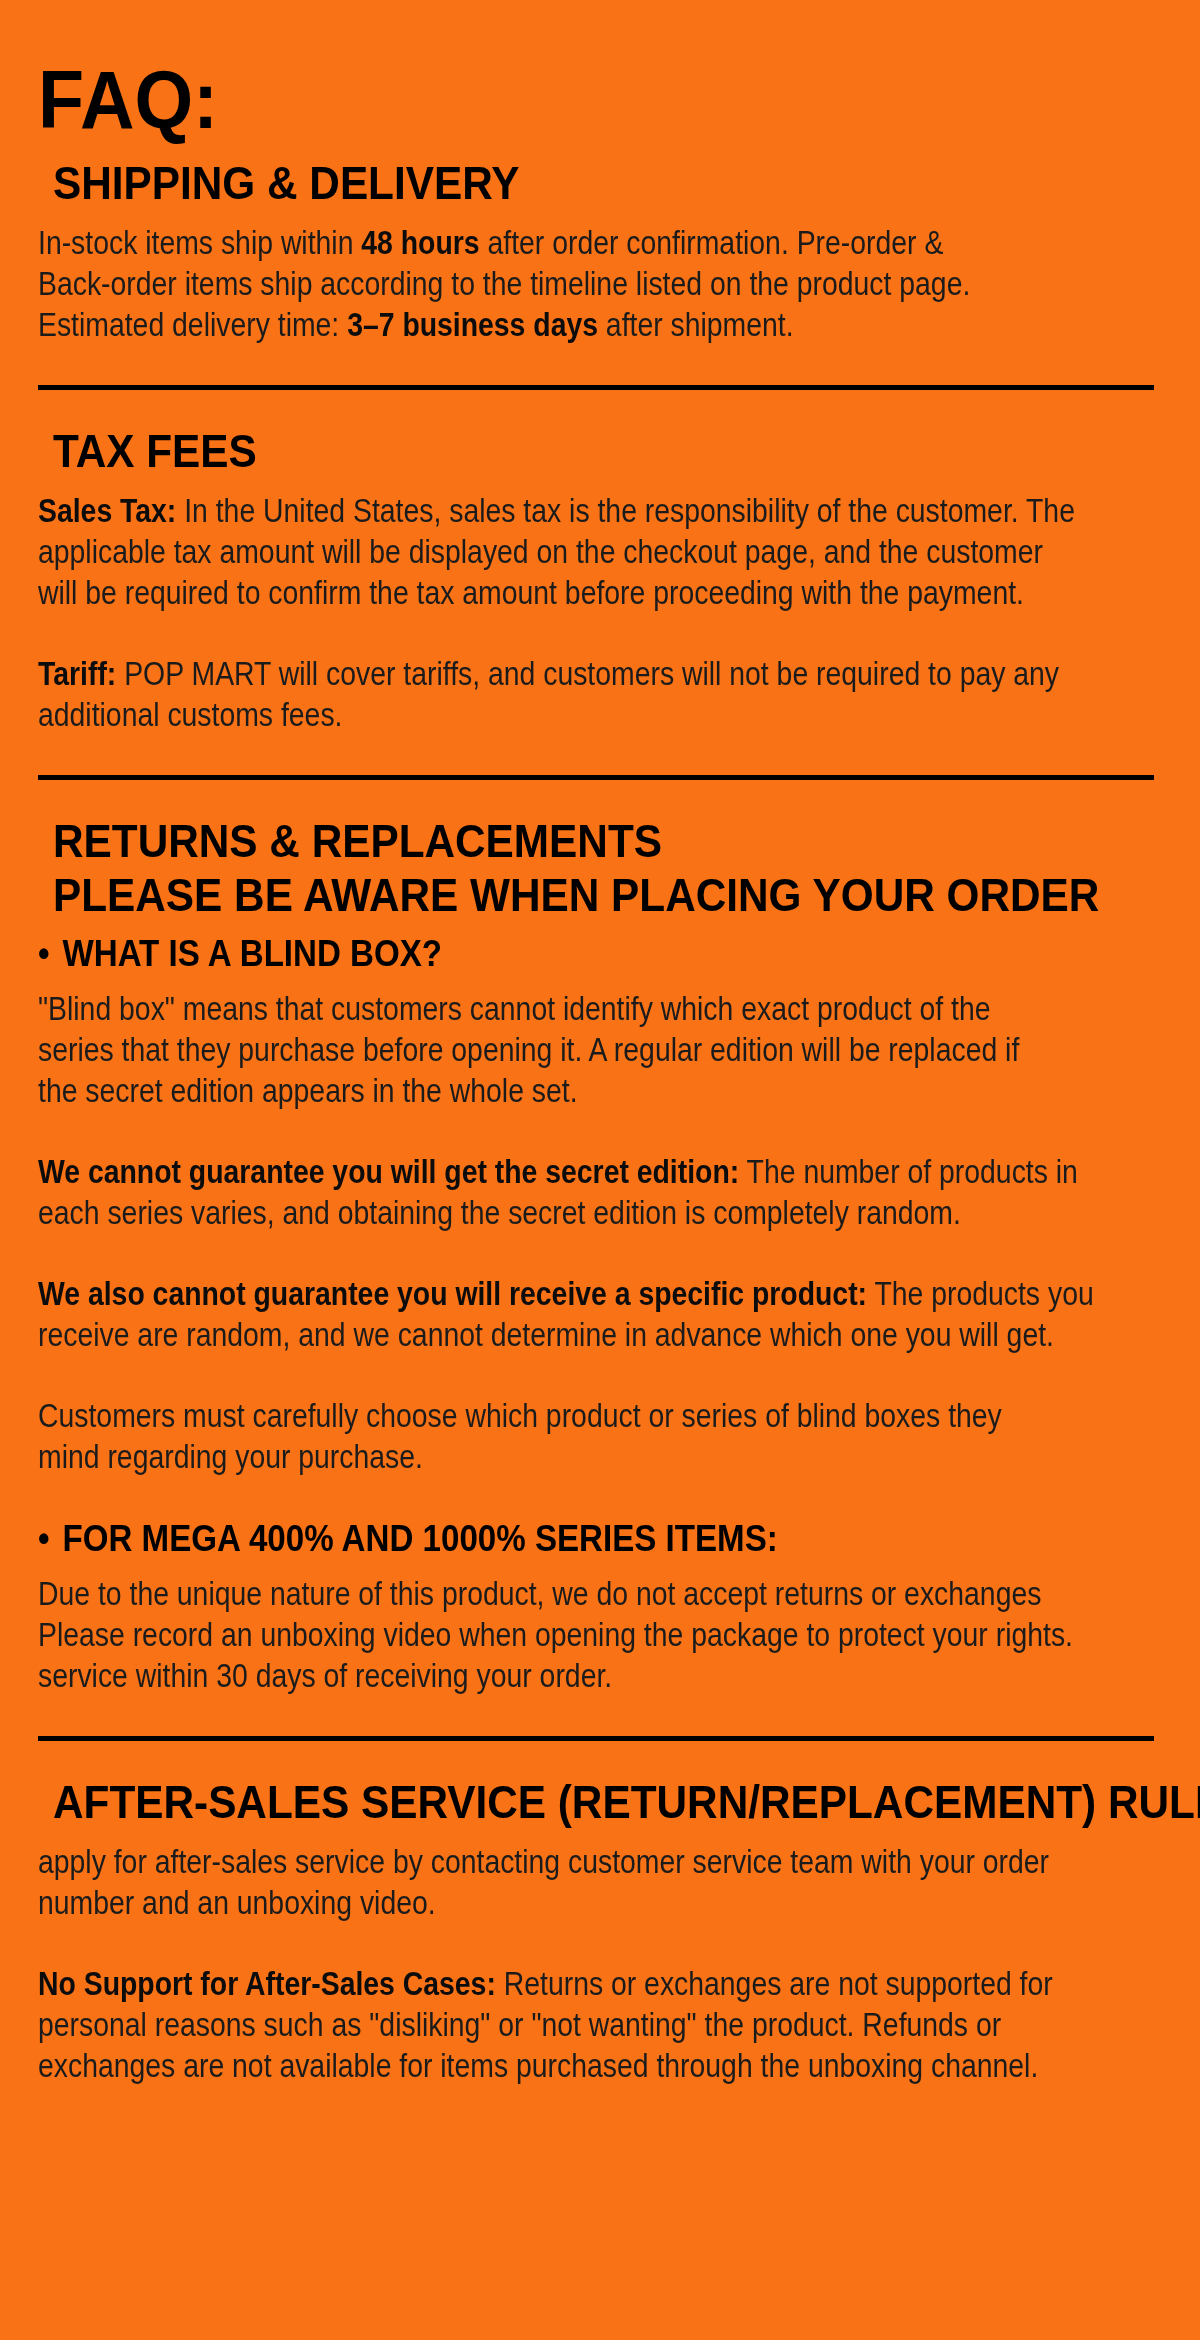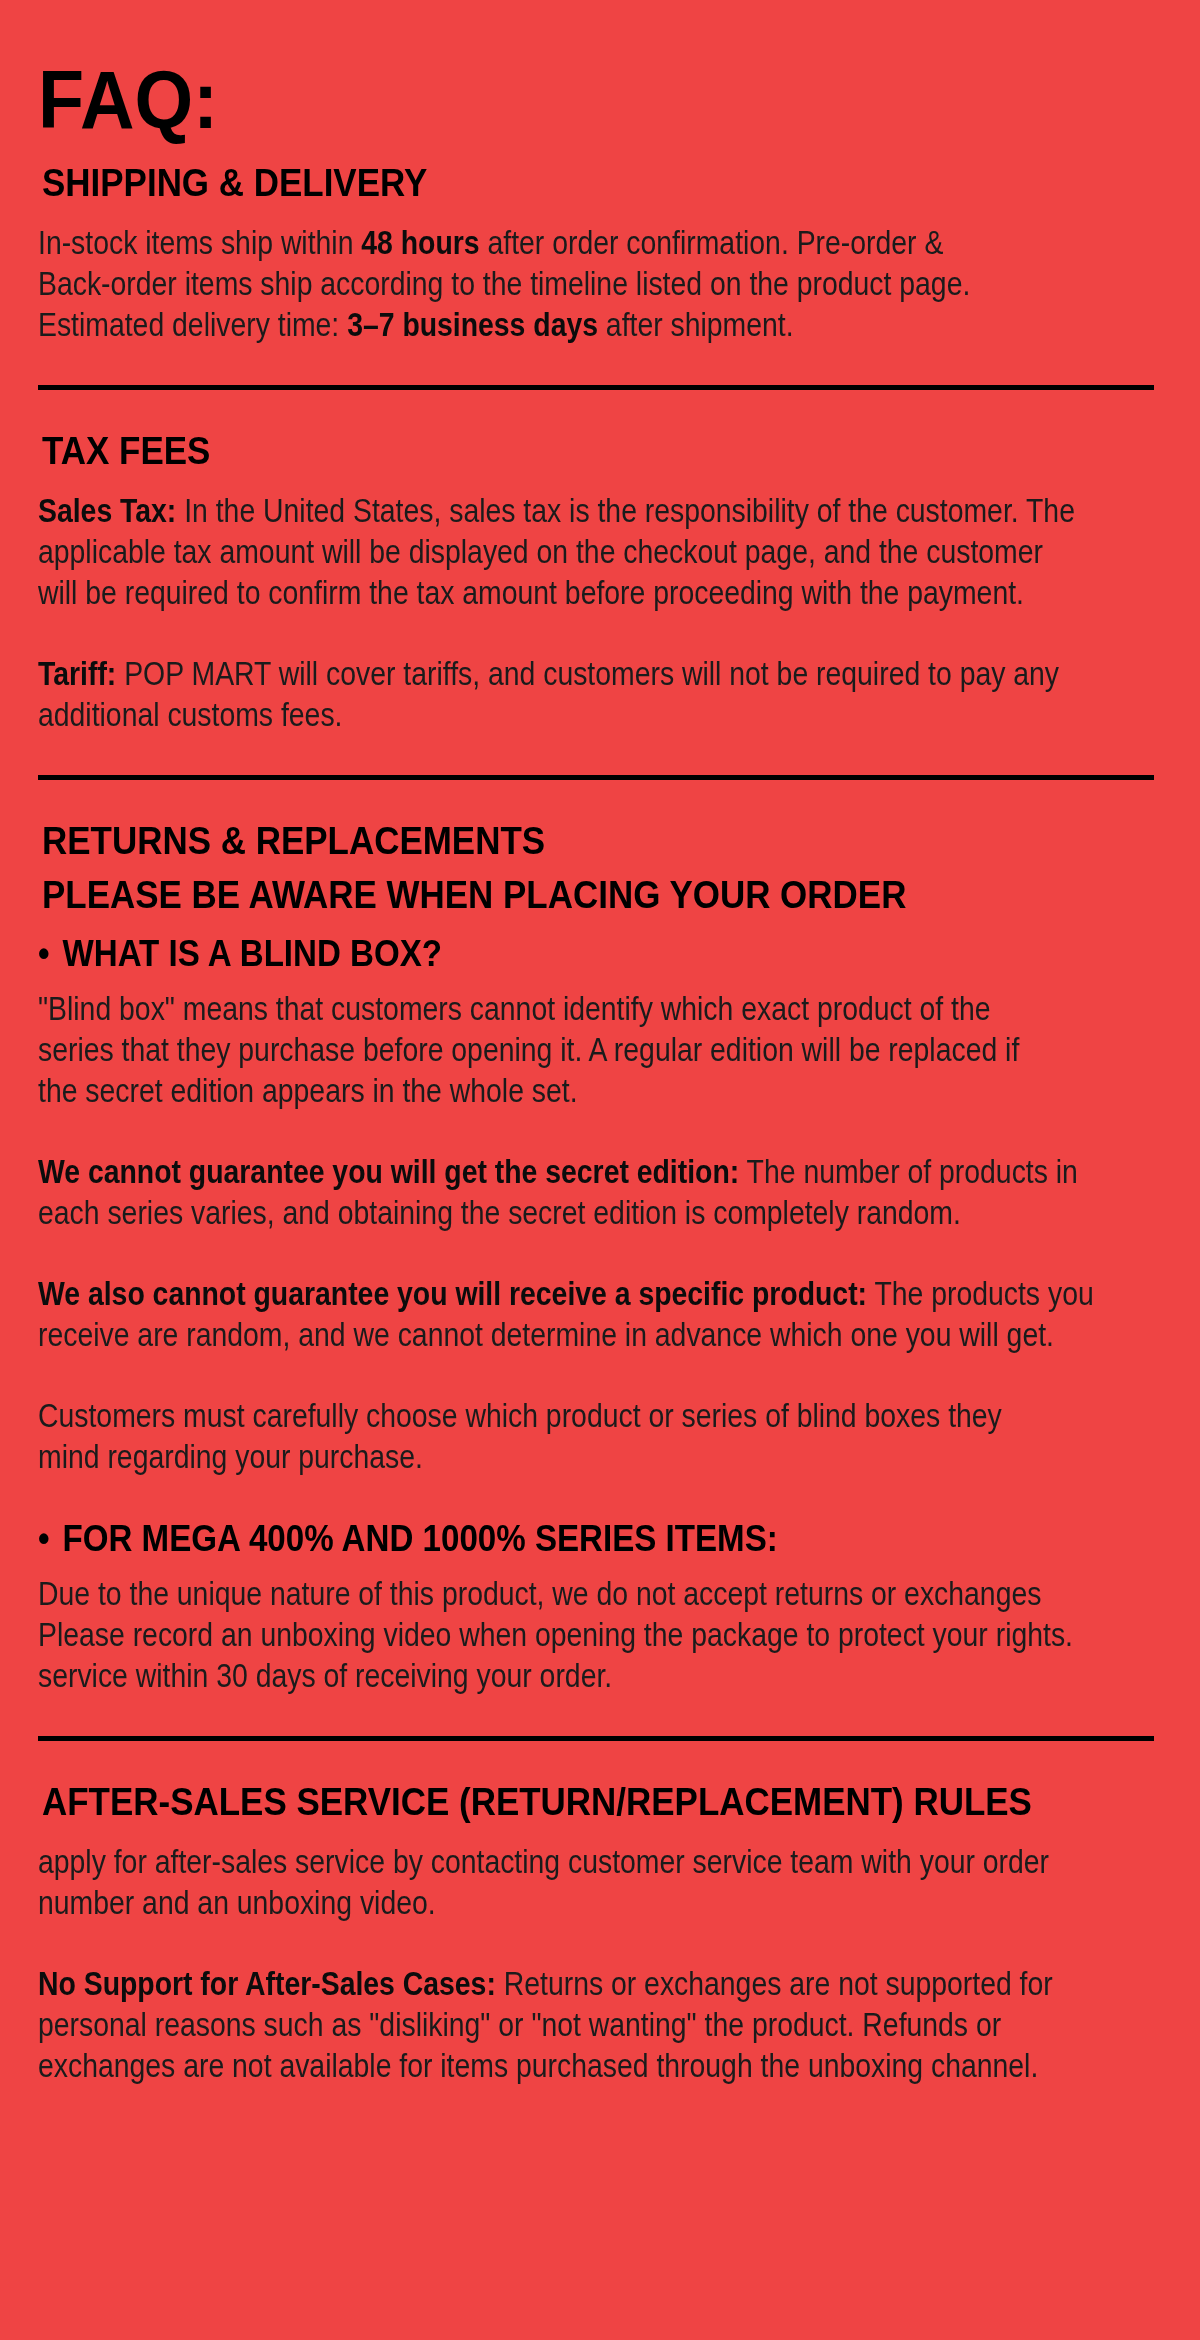--- a/index.html
+++ b/index.html
@@ -3,41 +3,41 @@
 <meta charset="utf-8">
 <style>
   html, body { margin:0; padding:0; background:#ffffff; }
   .page {
     position: relative;
     width: 1200px;
     height: 2340px;
     box-sizing: border-box;
     padding: 48px 46px 0 38px;
     overflow: hidden;
-    background: #ef4444;
+    background: #f97316;
     font-family: "Liberation Sans", "DejaVu Sans", sans-serif;
     color: #1b1b1b;
   }
   section { display: contents; }
 
   
   .cx  { display:inline-block; transform:scaleX(0.86); transform-origin:0 50%; white-space:nowrap; }
   .cxh { display:inline-block; transform:scaleX(0.92); transform-origin:0 50%; white-space:nowrap; }
 
   h1 {
     margin: 10px 0 14px 0;
     font-size: 82px;
     line-height: 84px;
     font-weight: 700;
     color: #000000;
     letter-spacing: 0px;
   }
   h2 {
-    margin: 0 0 10px 4px;
-    font-size: 38px;
+    margin: 0 0 10px 15px;
+    font-size: 46px;
     line-height: 54px;
     font-weight: 700;
     color: #000000;
   }
   h2.gap-top { margin-top: 34px; }
   h3 {
     margin: 6px 0 10px 0;
     font-size: 36px;
     line-height: 44px;
     font-weight: 700;

